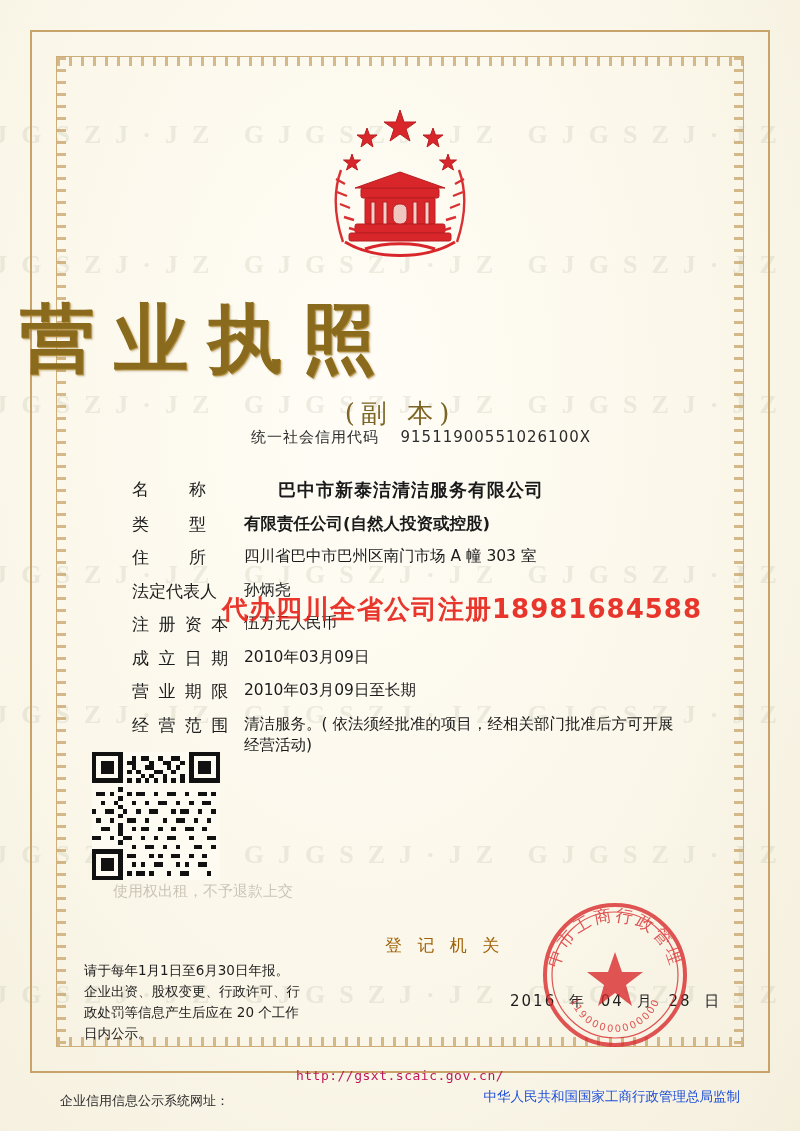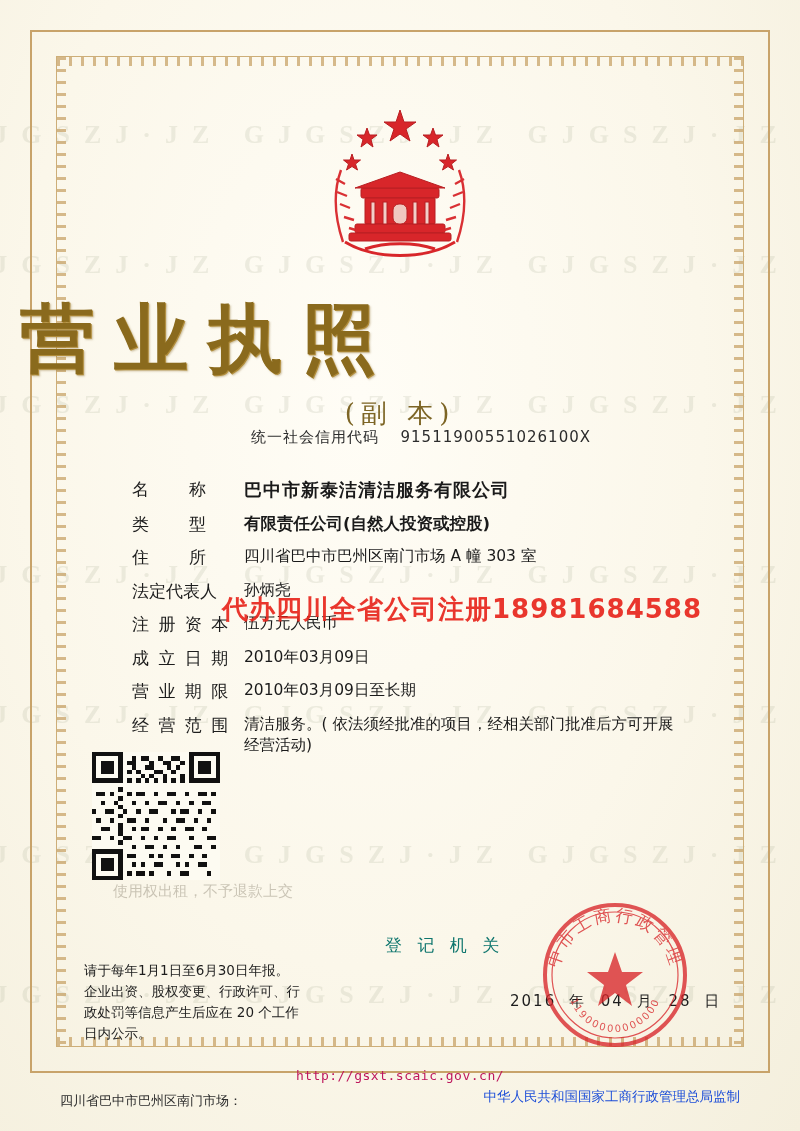--- a/index.html
+++ b/index.html
@@ -140,20 +140,21 @@
   .field-value {
     font-family: "DejaVu Sans", sans-serif;
     font-size: 15.5px;
     color: #1a1a1a;
     line-height: 1.35;
   }
   .field-value.big {
     font-size: 18px;
     font-weight: bold;
     letter-spacing: 1px;
+    margin-left: 34px;
   }
   .field-value.mid {
     font-size: 16.5px;
     font-weight: bold;
   }
 
   
   .qr {
     position: absolute;
     left: 92px;
@@ -202,21 +203,21 @@
   }
 
   
   .reg-auth {
     position: absolute;
     left: 385px;
     top: 934px;
     font-family: "DejaVu Sans", sans-serif;
     font-size: 17px;
     letter-spacing: 5px;
-    color: #0f766e;
+    color: #a16207;
   }
   .reg-date {
     position: absolute;
     left: 510px;
     top: 992px;
     font-family: "DejaVu Sans", sans-serif;
     font-size: 15px;
     color: #1d1d1d;
     letter-spacing: 2px;
   }
@@ -528,15 +529,15 @@
         <textPath href="#topArc" startOffset="50%" text-anchor="middle">巴中市工商行政管理局</textPath>
       </text>
       <text font-size="10" fill="#d8262a" font-family="'DejaVu Sans',sans-serif" letter-spacing="2">
         <textPath href="#botArc" startOffset="50%" text-anchor="middle">11900000000000</textPath>
       </text>
       <polygon fill="#d8262a" points="75,52 82,72 103,72 86,85 92,106 75,93 58,106 64,85 47,72 68,72"></polygon>
     </svg>
   </div>
 
   <div class="url">http://gsxt.scaic.gov.cn/</div>
-  <div class="footer-left">四川省巴中市巴州区南门市场：</div>
+  <div class="footer-left">企业信用信息公示系统网址：</div>
   <div class="footer-right">中华人民共和国国家工商行政管理总局监制</div>
 </div>
 
 </body></html>

